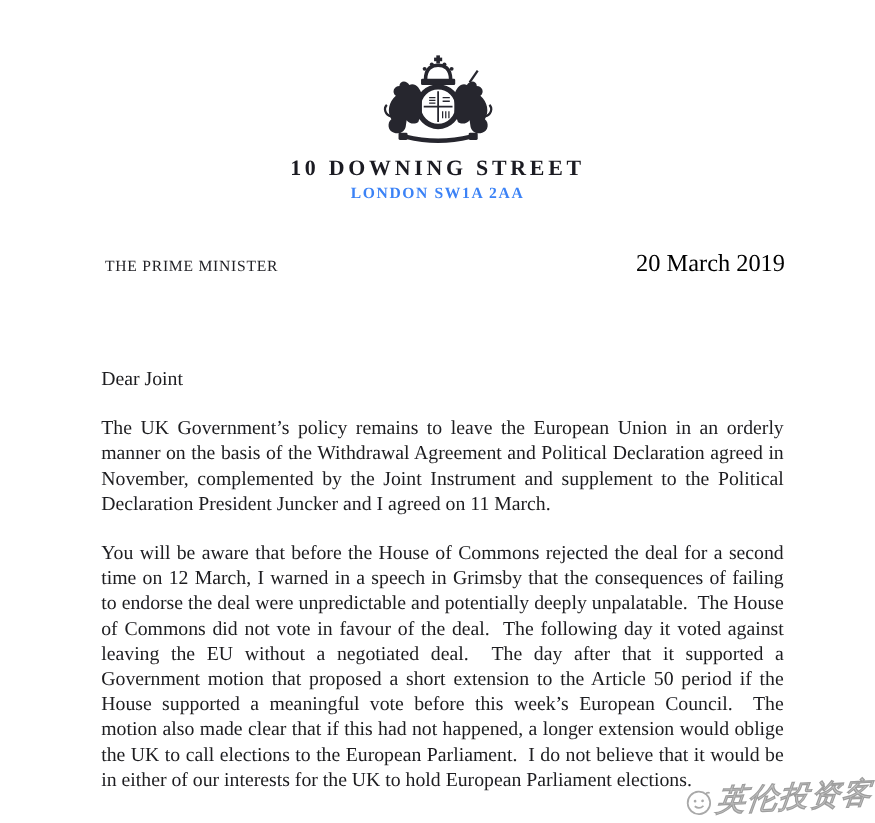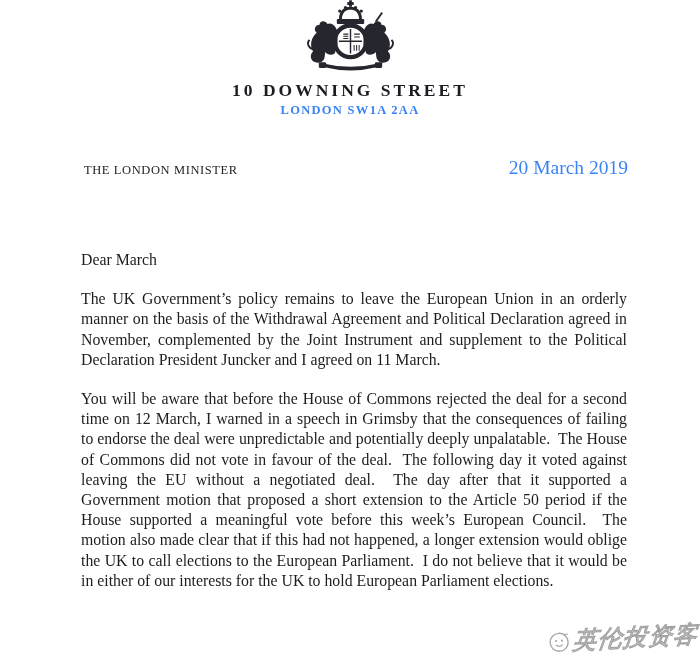--- a/index.html
+++ b/index.html
@@ -5,39 +5,39 @@
   html, body { margin: 0; padding: 0; }
   body {
     width: 700px; height: 658px;
     background: #ffffff;
     font-family: "Liberation Serif", serif;
     color: #1d1d20;
     overflow: hidden;
   }
   .page { position: relative; width: 700px; height: 658px; background: #ffffff; }
 
-  .letterhead { text-align: center; }
+  .letterhead { text-align: center; padding-top: 44px; }
   .crest { display: block; margin: 0 auto; width: 95px; height: 74px; }
   .street {
     margin-top: 6px;
     font-size: 17.5px; font-weight: 700;
     letter-spacing: 3px; color: #1b1b22;
   }
   .postcode {
     margin-top: 2px;
     font-size: 12.5px; font-weight: 700;
     letter-spacing: 1.3px; color: #3b82f6;
   }
 
   .meta-row {
     display: flex; justify-content: space-between; align-items: baseline;
     margin: 39px 72px 0 84px;
   }
   .pm { font-size: 12.5px; letter-spacing: 0.6px; color: #222227; }
-  .date { font-size: 19.5px; color: #3b82f6; }
+  .date { font-size: 19.5px; color: #000000; }
 
   .body-text {
     margin: 71px 73px 0 81px;
     font-size: 15.8px; line-height: 20.2px;
     text-align: justify;
   }
   .salutation { margin: 0 0 19px 0; }
   .para { margin: 0 0 19px 0; white-space: pre-wrap; }
 
   .watermark {
@@ -89,26 +89,26 @@
         <path d="M30,88 Q66,97 102,88 L102,93 Q66,102 30,93 Z"></path>
         <rect x="22" y="86" width="10" height="8" rx="1.5"></rect>
         <rect x="100" y="86" width="10" height="8" rx="1.5"></rect>
       </g>
     </svg>
     <div class="street">10 DOWNING STREET</div>
     <div class="postcode">LONDON SW1A 2AA</div>
   </header>
 
   <div class="meta-row">
-    <span class="pm">THE LONDON MINISTER</span>
+    <span class="pm">THE PRIME MINISTER</span>
     <span class="date">20 March 2019</span>
   </div>
 
   <main class="body-text">
-    <p class="salutation">Dear March</p>
+    <p class="salutation">Dear Joint</p>
     <p class="para">The UK Government’s policy remains to leave the European Union in an orderly manner on the basis of the Withdrawal Agreement and Political Declaration agreed in November, complemented by the Joint Instrument and supplement to the Political Declaration President Juncker and I agreed on 11 March.</p>
     <p class="para">You will be aware that before the House of Commons rejected the deal for a second time on 12 March, I warned in a speech in Grimsby that the consequences of failing to endorse the deal were unpredictable and potentially deeply unpalatable.  The House of Commons did not vote in favour of the deal.  The following day it voted against leaving the EU without a negotiated deal.  The day after that it supported a Government motion that proposed a short extension to the Article 50 period if the House supported a meaningful vote before this week’s European Council.  The motion also made clear that if this had not happened, a longer extension would oblige the UK to call elections to the European Parliament.  I do not believe that it would be in either of our interests for the UK to hold European Parliament elections.</p>
   </main>
 
   <div class="watermark">
     <span class="wm-face">
       <svg width="24" height="24" viewBox="0 0 24 24" aria-hidden="true">
         <circle cx="12" cy="13" r="9" fill="none" stroke="#a9a9a9" stroke-width="1.4"></circle>
         <circle cx="9" cy="11.5" r="1.1" fill="#a9a9a9"></circle>
         <circle cx="15" cy="11.5" r="1.1" fill="#a9a9a9"></circle>

